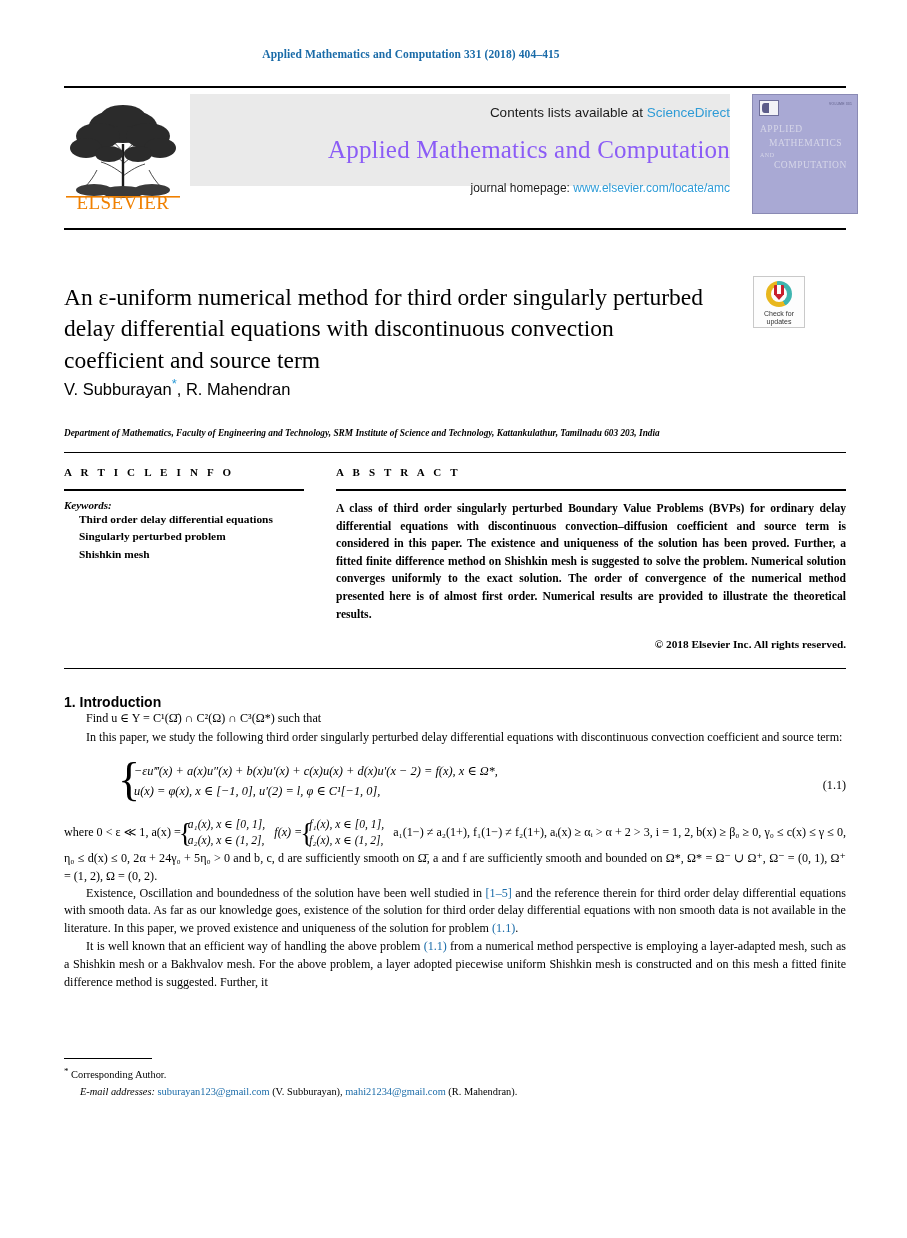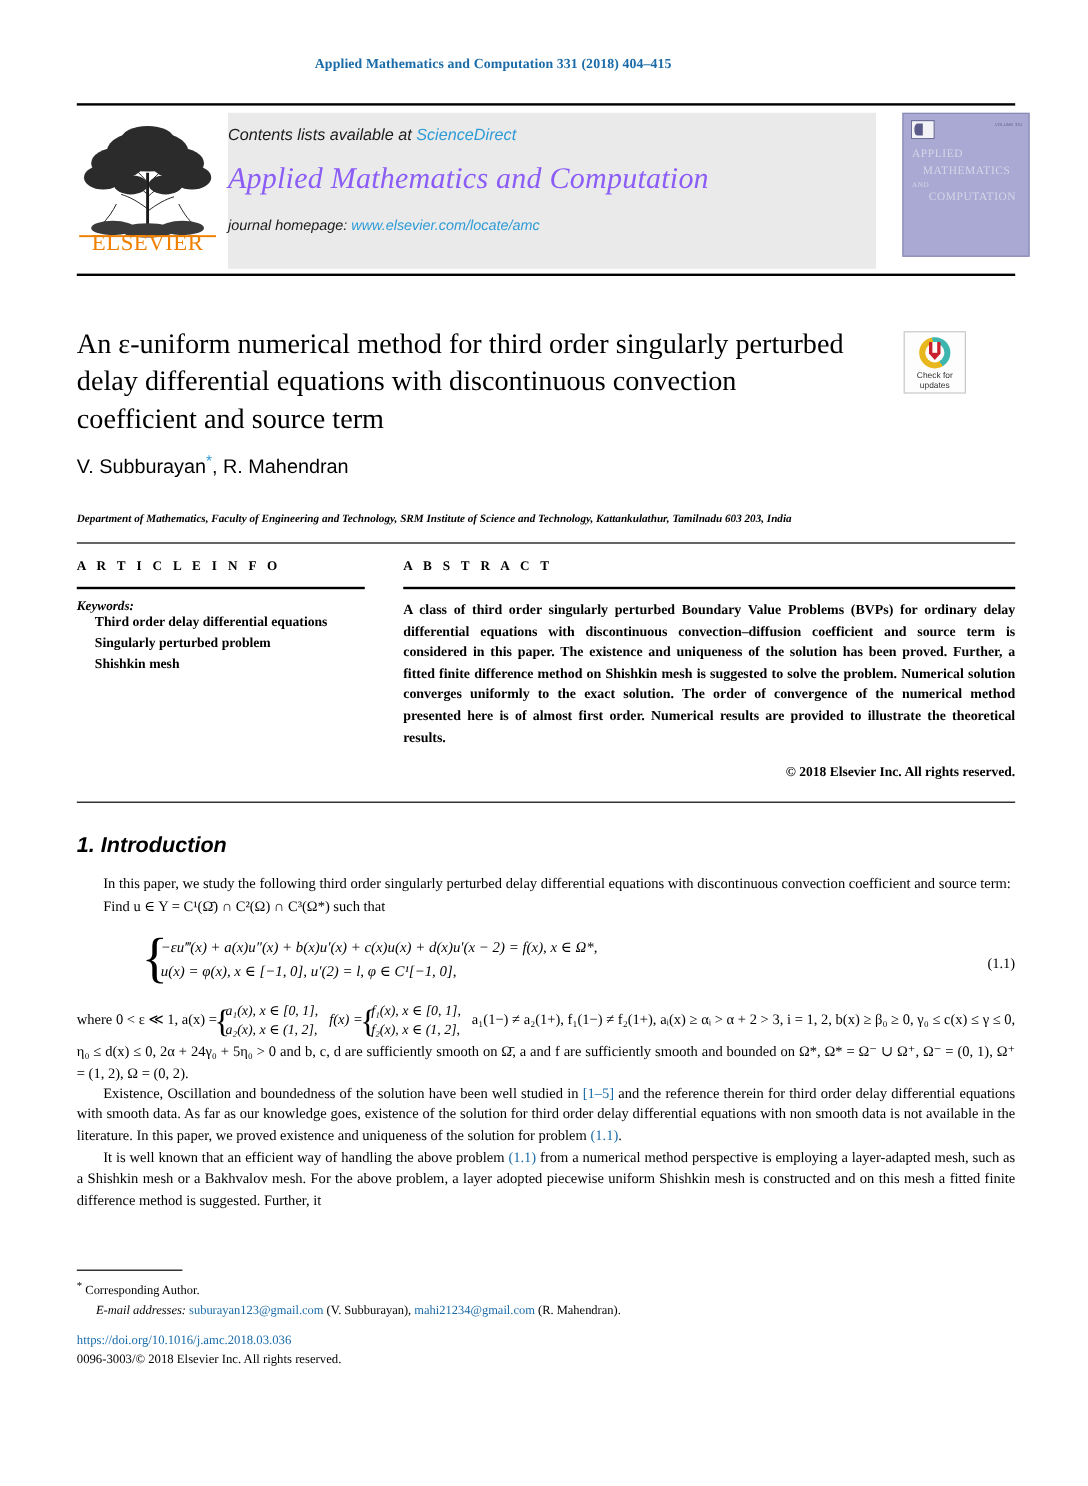--- a/index.html
+++ b/index.html
@@ -56,24 +56,23 @@
     font-family: "Liberation Serif", serif;
     font-size: 19px;
     letter-spacing: 0.4px;
     color: #f08000;
     font-weight: normal;
   }
   .banner {
     position: absolute;
     left: 126px; top: 6px;
     width: 540px;
-    height: 130px;
+    height: 92px;
     background: #eaeaea;
-    text-align: left;
-    font-style: italic;
+    text-align: right;
   }
   .banner-contents {
     margin-top: 11px;
     font-size: 13.5px;
     font-family: "Liberation Sans", sans-serif;
     color: #1a1a1a;
   }
   .sciencedirect {
     color: #2e9bd6;
   }
@@ -143,21 +142,21 @@
 
   
   .title-rule {
     position: absolute;
     left: 64px; top: 228px;
     width: 782px;
     border-top: 2px solid #000;
   }
   .article-title {
     position: absolute;
-    left: 64px; top: 272px;
+    left: 64px; top: 282px;
     width: 640px;
     font-size: 23.5px;
     line-height: 1.33;
     color: #000;
     font-family: "Liberation Serif", serif;
   }
   .crossmark {
     position: absolute;
     left: 753px; top: 276px;
     width: 52px;
@@ -294,25 +293,23 @@
     border-top: 1px solid #000;
   }
 
   
   .body-area {
     position: absolute;
     left: 64px; top: 694px;
     width: 782px;
   }
   .section-title {
-    font-size: 18px;
+    font-size: 14px;
     font-weight: bold;
     font-family: "Liberation Sans", sans-serif;
-    margin-bottom: 13px;
-    font-style: italic;
   }
   .para {
     font-size: 12.1px;
     line-height: 1.45;
     text-align: justify;
     text-indent: 22px;
     margin: 0 0 1px 0;
   }
   .lnk { color: #1a6ba8; }
   .math { font-style: italic; font-family: "Liberation Serif", serif; }
@@ -496,23 +493,23 @@
     <div class="abstract-body">A class of third order singularly perturbed Boundary Value Problems (BVPs) for ordinary delay differential equations with discontinuous convection–diffusion coefficient and source term is considered in this paper. The existence and uniqueness of the solution has been proved. Further, a fitted finite difference method on Shishkin mesh is suggested to solve the problem. Numerical solution converges uniformly to the exact solution. The order of convergence of the numerical method presented here is of almost first order. Numerical results are provided to illustrate the theoretical results.</div>
     <div class="copyright-line">© 2018 Elsevier Inc. All rights reserved.</div>
   </div>
 
   <div class="info-rule-bottom"></div>
 
   <div class="body-area">
 
     <div class="section-title">1. Introduction</div>
 
+    <p class="para">Find u ∈ Y = C¹(Ω̄) ∩ C²(Ω) ∩ C³(Ω*) such that</p>
+
     <p class="para">In this paper, we study the following third order singularly perturbed delay differential equations with discontinuous convection coefficient and source term:</p>
-
-    <p class="para">Find u ∈ Y = C¹(Ω̄) ∩ C²(Ω) ∩ C³(Ω*) such that</p>
 
     <div class="eq-block">
       <span class="eq-brace">{</span>
       <div class="eq-lines">
         <div>−εu‴(x) + a(x)u″(x) + b(x)u′(x) + c(x)u(x) + d(x)u′(x − 2) = f(x),  x ∈ Ω*,</div>
         <div>u(x) = φ(x),  x ∈ [−1, 0],  u′(2) = l,  φ ∈ C¹[−1, 0],</div>
       </div>
       <span class="eq-number">(1.1)</span>
     </div>
 
@@ -531,18 +528,14 @@
     <div>
       <span class="footnote-star">*</span><span> Corresponding Author.</span>
     </div>
     <div class="email-line">
       <span class="email-label">E-mail addresses:</span>
       <span class="lnk">suburayan123@gmail.com</span><span> (V. Subburayan),</span>
       <span class="lnk">mahi21234@gmail.com</span><span> (R. Mahendran).</span>
     </div>
   </div>
 
-  <div class="doi-block">
-    <div class="doi-link">https://doi.org/10.1016/j.amc.2018.03.036</div>
-    <div>0096-3003/© 2018 Elsevier Inc. All rights reserved.</div>
-  </div>
 
 </div>
 
 </body></html>

